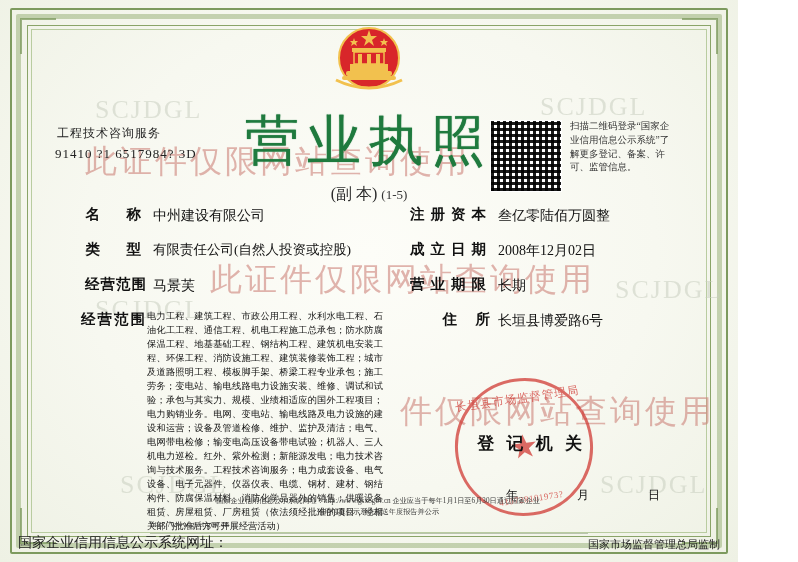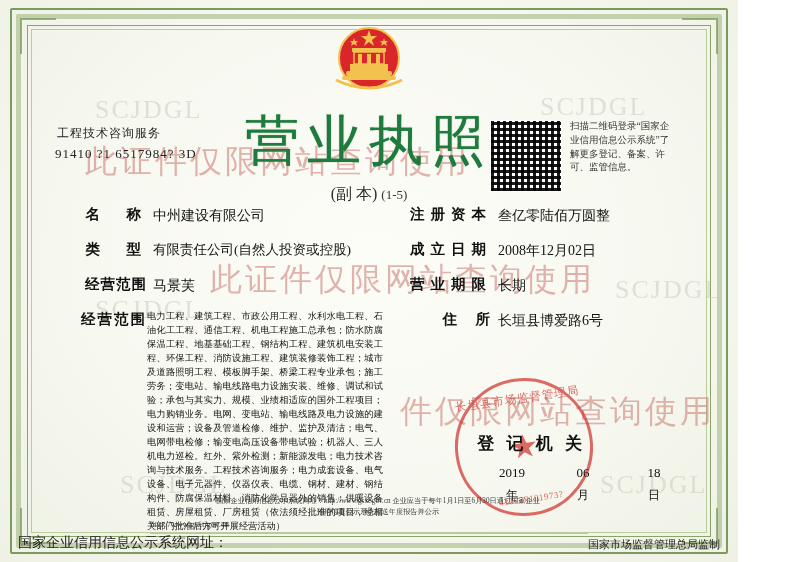--- a/index.html
+++ b/index.html
@@ -287,25 +287,20 @@
     </div>
 
   </div>
 
   <div class="seal">
     <div class="seal-top">长垣县市场监督管理局</div>
     <div class="seal-bottom">410728101973?</div>
   </div>
 
   <div class="reg-org">登 记 机 关</div>
-  <div class="date-line">
-    <span>2019</span>
-    <span>06</span>
-    <span>18</span>
-  </div>
   <div class="date-unit">
     <span>年</span>
     <span>月</span>
     <span>日</span>
   </div>
 
   <div class="bottom-note">国家企业信用信息公示系统网址：http://www.gsxt.gov.cn   企业应当于每年1月1日至6月30日通过国家企业信用信息公示系统报送年度报告并公示</div>
   <div class="hr-line"></div>
   <div class="bottom-url">http://www.gsxt.gov.cn</div>
   <div class="foot-left">国家企业信用信息公示系统网址：</div>

